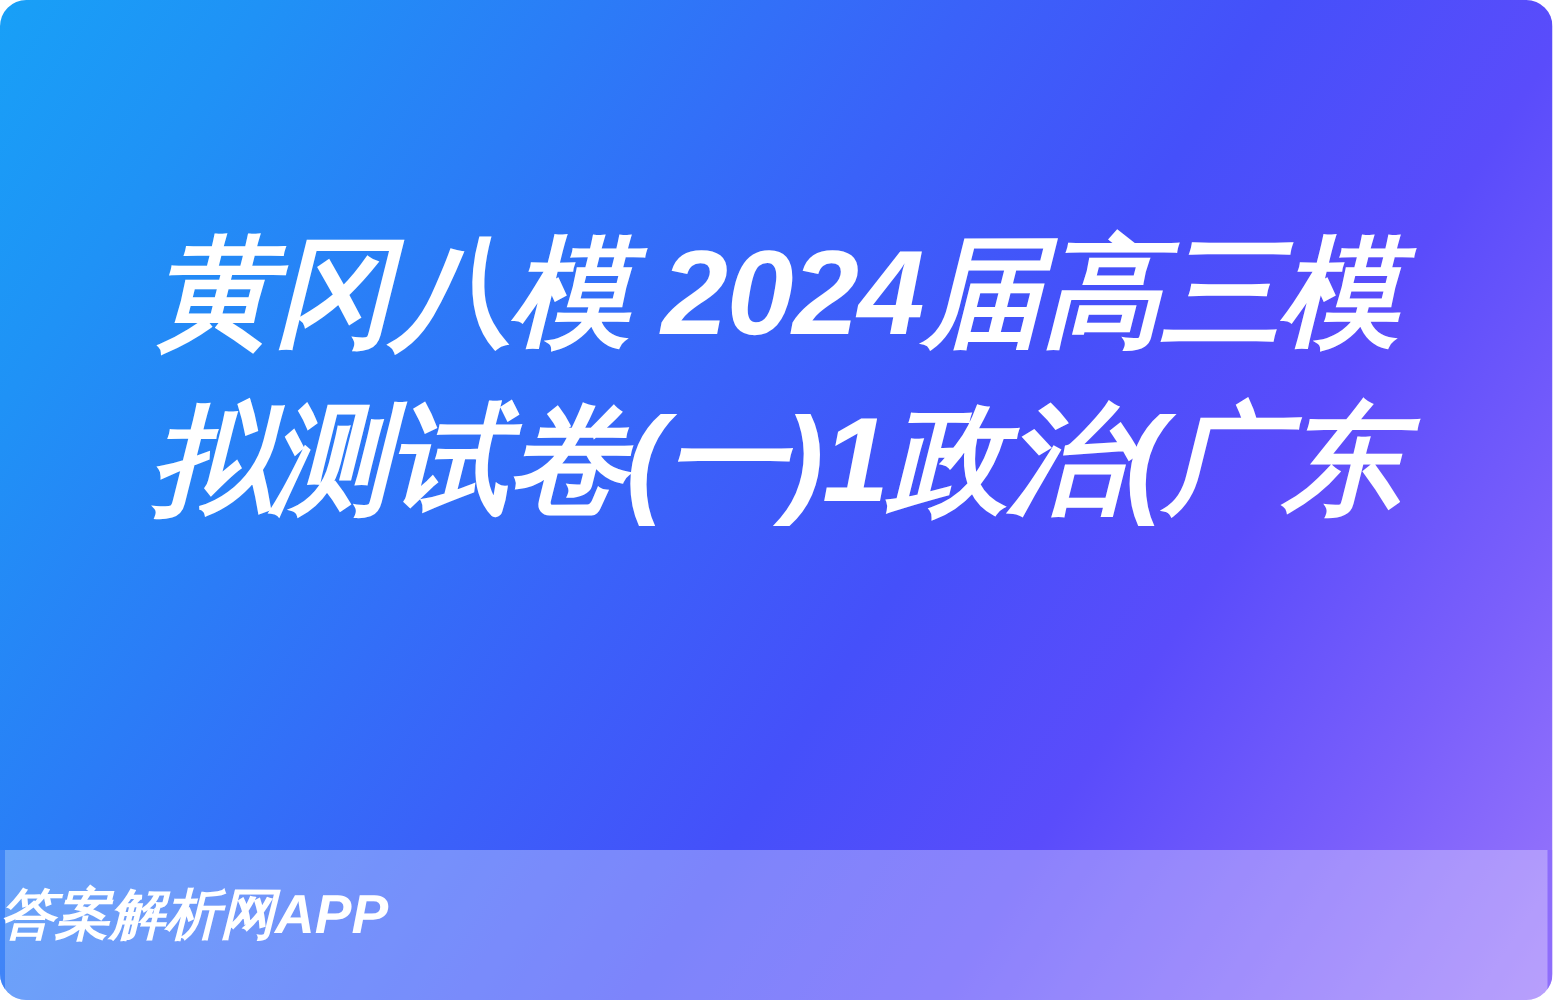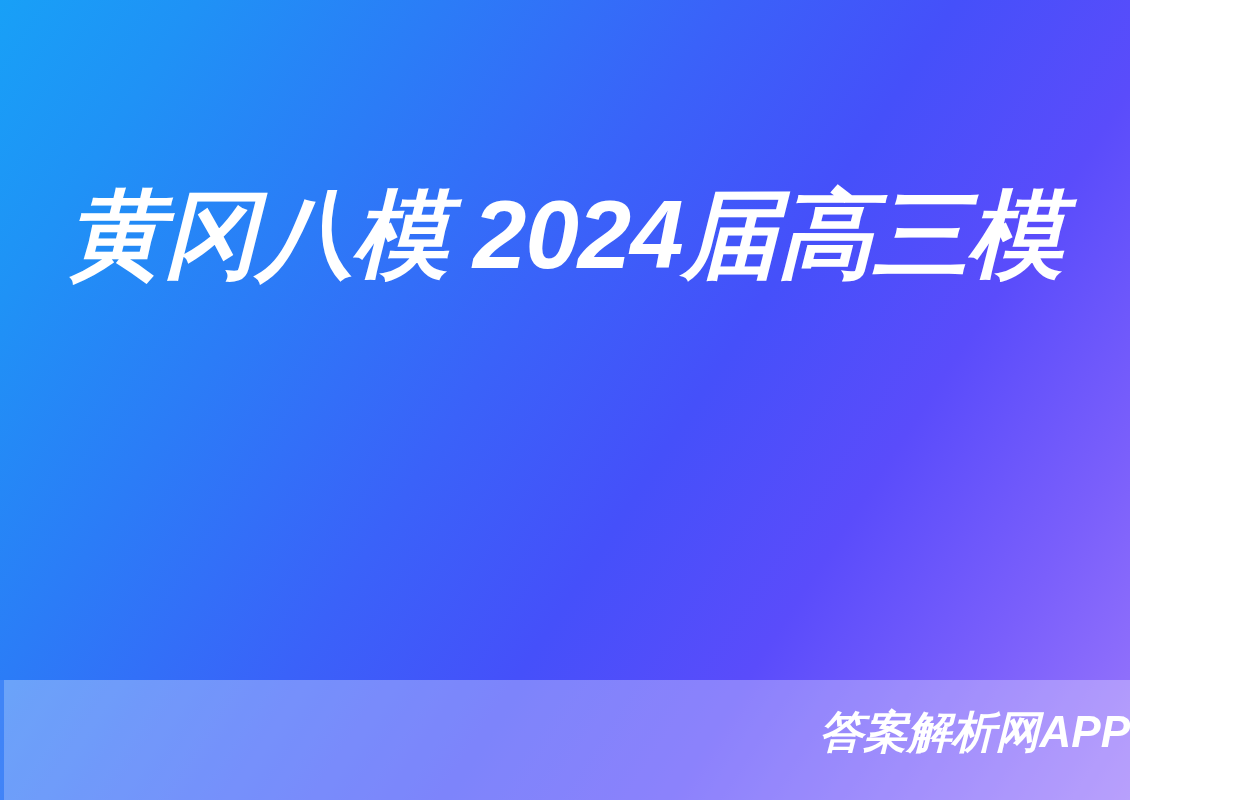--- a/index.html
+++ b/index.html
@@ -7,36 +7,37 @@
     margin: 0;
     padding: 0;
     background: #ffffff;
   }
   body {
     font-family: "Liberation Sans", "DejaVu Sans", sans-serif;
   }
 
   .card {
     position: relative;
-    width: 1130px;
+    width: 1242px;
     height: 800px;
     overflow: hidden;
     
     background:
       linear-gradient(
         123deg,
         #18a0f7 0%,
         #1f92f6 12%,
         #2b7cf7 27%,
         #3a62f9 44%,
         #4550fa 58%,
         #5a4cfb 72%,
         #7a5ffb 86%,
         #9a77fb 100%
       );
+    border-radius: 21px;
   }
 
   
   .title-block {
     position: absolute;
     left: 0;
     right: 0;
     top: 168px;
     padding: 0 38px;
     box-sizing: border-box;
@@ -74,39 +75,40 @@
     z-index: 3;
   }
   .band-edge.left  { left: 0;  background: rgba(30, 110, 246, 0.55); }
   .band-edge.right { right: 0; background: rgba(110, 70, 250, 0.55); }
 
   .watermark {
     position: absolute;
     left: 0;
     right: 0;
     top: 704px;
-    text-align: right;
+    text-align: left;
     z-index: 4;
     color: #ffffff;
     font-size: 44px;
     line-height: 56px;
     font-weight: bold;
     font-style: italic;
     letter-spacing: 0px;
     white-space: nowrap;
     font-family: "Liberation Sans", "DejaVu Sans", sans-serif;
   }
 </style>
 </head>
 <body>
 
 <div class="card">
 
   <div class="title-block">
     <span class="title-line">黄冈八模 2024届高三模</span>
+    <span class="title-line">拟测试卷(一)1政治(广东</span>
   </div>
 
   <div class="footer-band">
     <div class="band-edge left"></div>
     <div class="band-edge right"></div>
   </div>
 
   <div class="watermark">答案解析网APP</div>
 
 </div>

